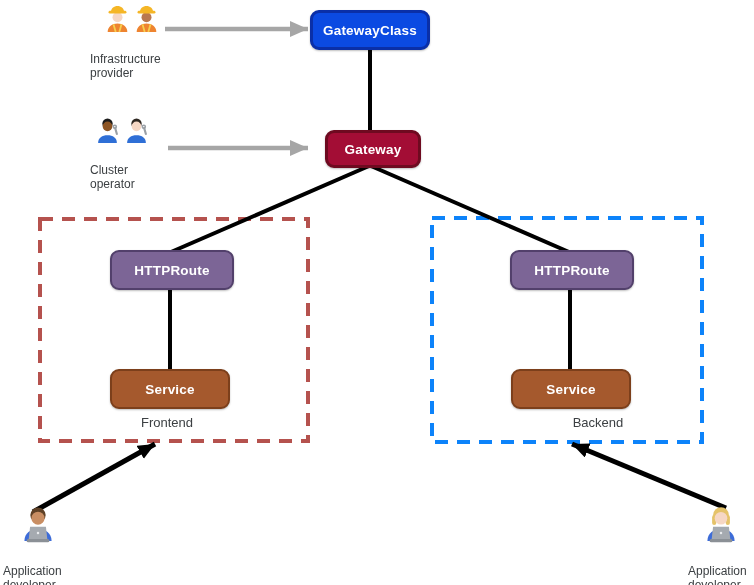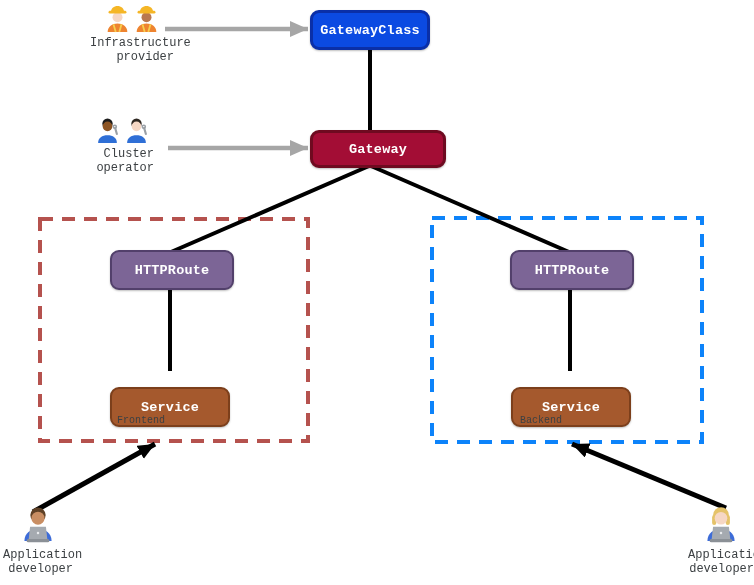--- a/index.html
+++ b/index.html
@@ -1,46 +1,46 @@
 <!DOCTYPE html>
 <html style="--blueFill: #0b4ae2; --blueBorder: #0a2fa8; --redFill: #a30d35; --redBorder: #6e0a20; --purpleFill: #7c6596; --purpleBorder: #52406b; --brownFill: #a5592d; --brownBorder: #7c3f1b; --frontendDash: #b5524e; --backendDash: #0d83fa; --edgeColor: #000000; --grayArrow: #a6a6a6; --labelColor: #3c4043;"><head>
 <meta charset="utf-8">
 <style>
   html,body{margin:0;padding:0;background:#ffffff;}
   .canvas{
     position:relative;width:754px;height:585px;background:#ffffff;overflow:hidden;
-    font-family:Liberation Mono, monospace;
+    font-family:Liberation Sans, sans-serif;
   }
   .overlay{position:absolute;left:0;top:0;width:754px;height:585px;z-index:1;}
   .node{
     position:absolute;z-index:2;box-sizing:border-box;border-radius:9px;
     display:flex;align-items:center;justify-content:center;
     color:#ffffff;font-weight:bold;font-size:13.5px;letter-spacing:.2px;
     box-shadow:0 1px 2px rgba(0,0,0,.25);
   }
   .node-blue{left:310px;top:10px;width:120px;height:40px;background:var(--blueFill);border:3px solid var(--blueBorder);}
-  .node-red{left:310px;top:130px;width:136px;height:38px;background:var(--redFill);border:3px solid var(--redBorder);}
+  .node-red{left:325px;top:130px;width:96px;height:38px;background:var(--redFill);border:3px solid var(--redBorder);}
   .node-purple{background:var(--purpleFill);border:2px solid var(--purpleBorder);width:124px;height:40px;}
-  .node-brown{background:var(--brownFill);border:2px solid var(--brownBorder);width:120px;height:40px;margin-top:18px;}
+  .node-brown{background:var(--brownFill);border:2px solid var(--brownBorder);width:120px;height:40px;}
   .pos-fr-route{left:110px;top:250px;}
   .pos-fr-svc{left:110px;top:369px;}
   .pos-bk-route{left:510px;top:250px;}
   .pos-bk-svc{left:511px;top:369px;}
   .group-label{
-    position:absolute;z-index:2;width:100px;text-align:left;
-    font-size:10px;color:var(--labelColor);
+    position:absolute;z-index:2;width:100px;text-align:center;
+    font-size:13px;color:var(--labelColor);
   }
   .gl-frontend{left:117px;top:415px;}
-  .gl-backend{left:520px;top:415px;}
+  .gl-backend{left:548px;top:415px;}
   .persona{
     position:absolute;z-index:2;display:flex;flex-direction:column;align-items:center;
   }
   .persona-icons{display:flex;gap:4px;align-items:flex-end;}
   .persona-label{
-    margin-top:3px;font-size:12px;line-height:1.18;text-align:right;color:var(--labelColor);
+    margin-top:19px;font-size:12px;line-height:1.18;text-align:left;color:var(--labelColor);
   }
   .p-infra{left:84px;top:4px;width:96px;}
   .p-cluster{left:76px;top:115px;width:92px;}
   .p-dev-left{left:2px;top:505px;width:72px;}
   .p-dev-right{left:688px;top:505px;width:66px;}
 </style>
 </head>
 <body>
 
 <div class="canvas">

